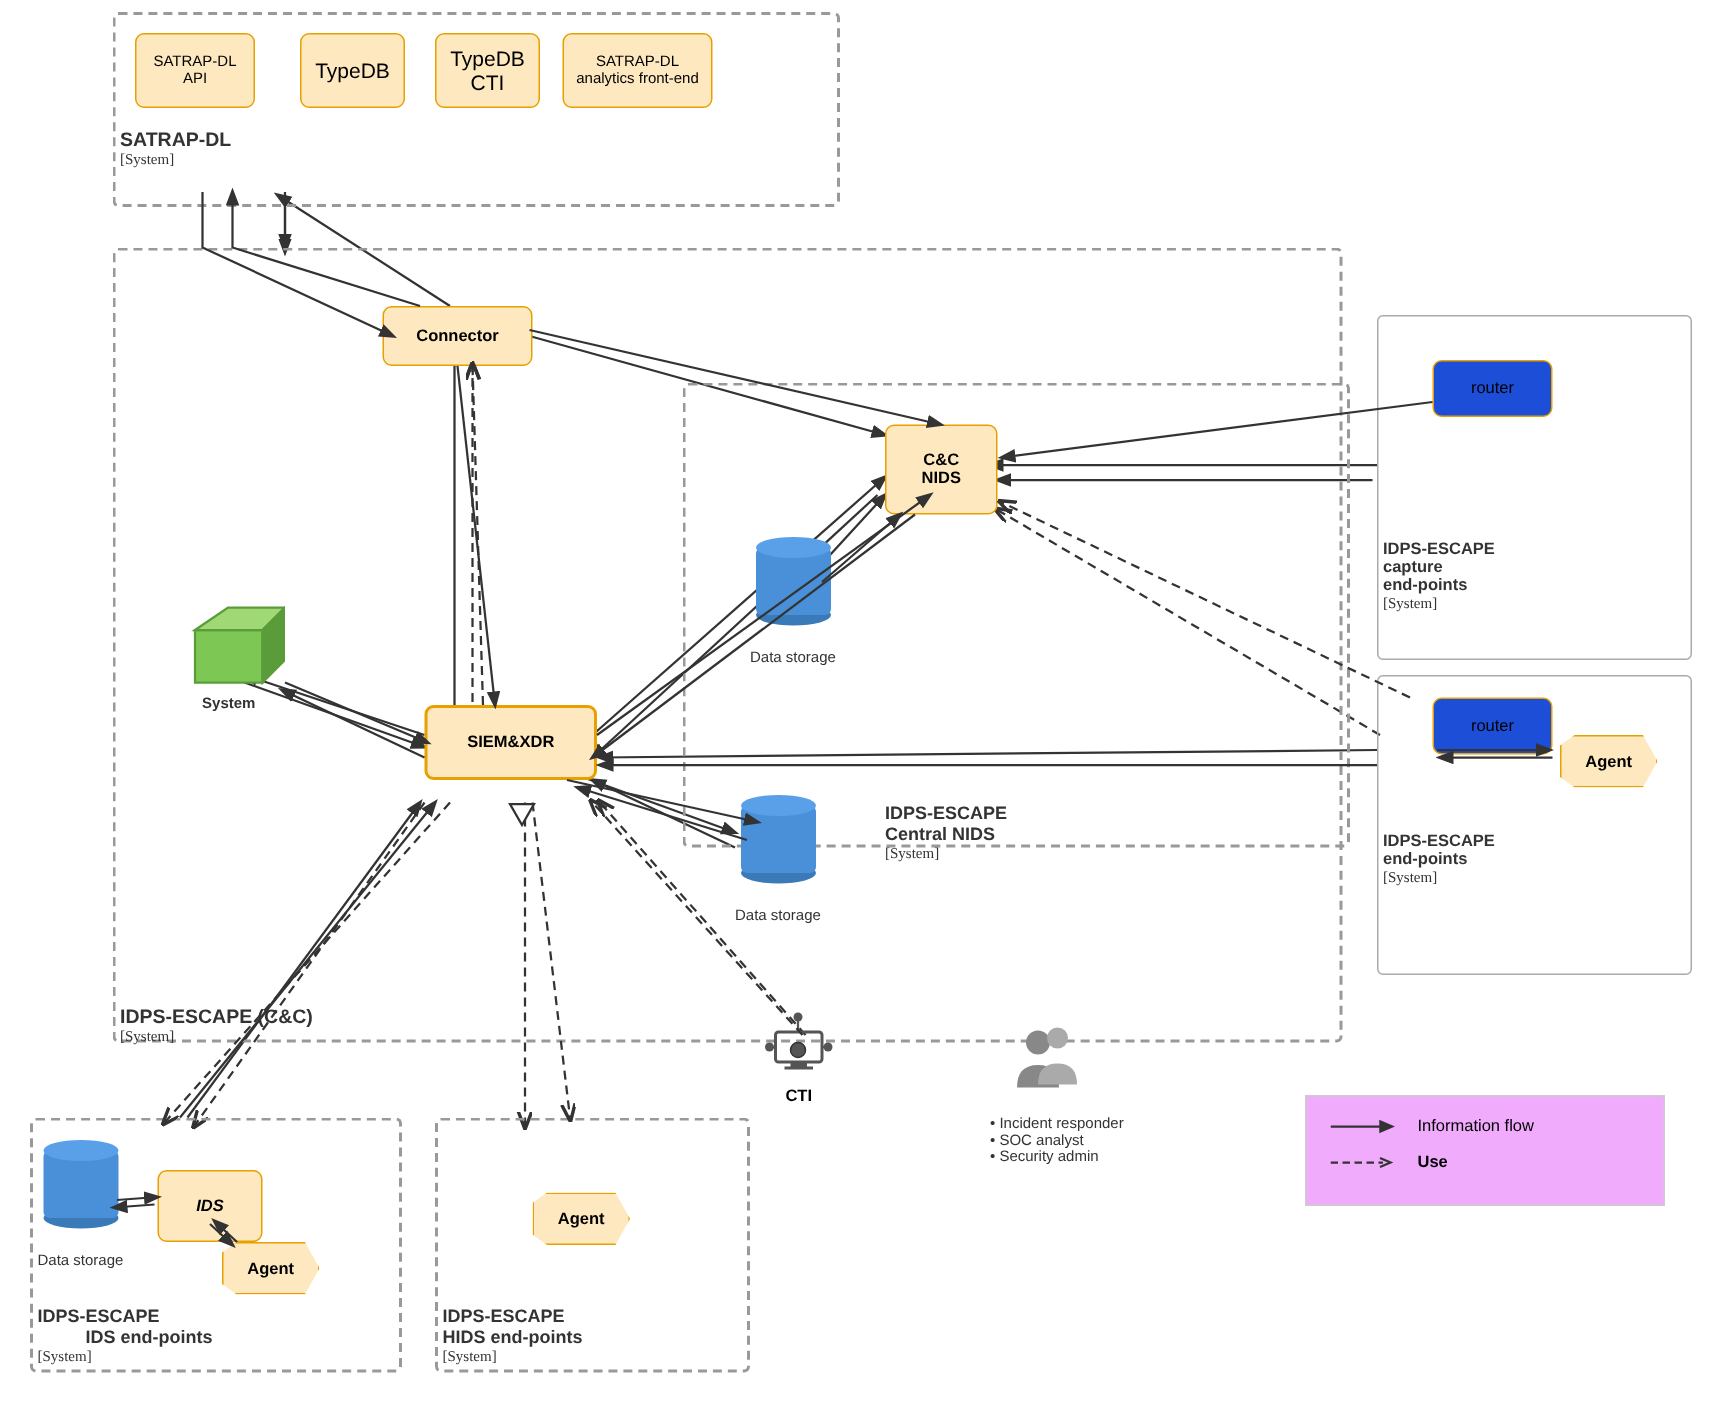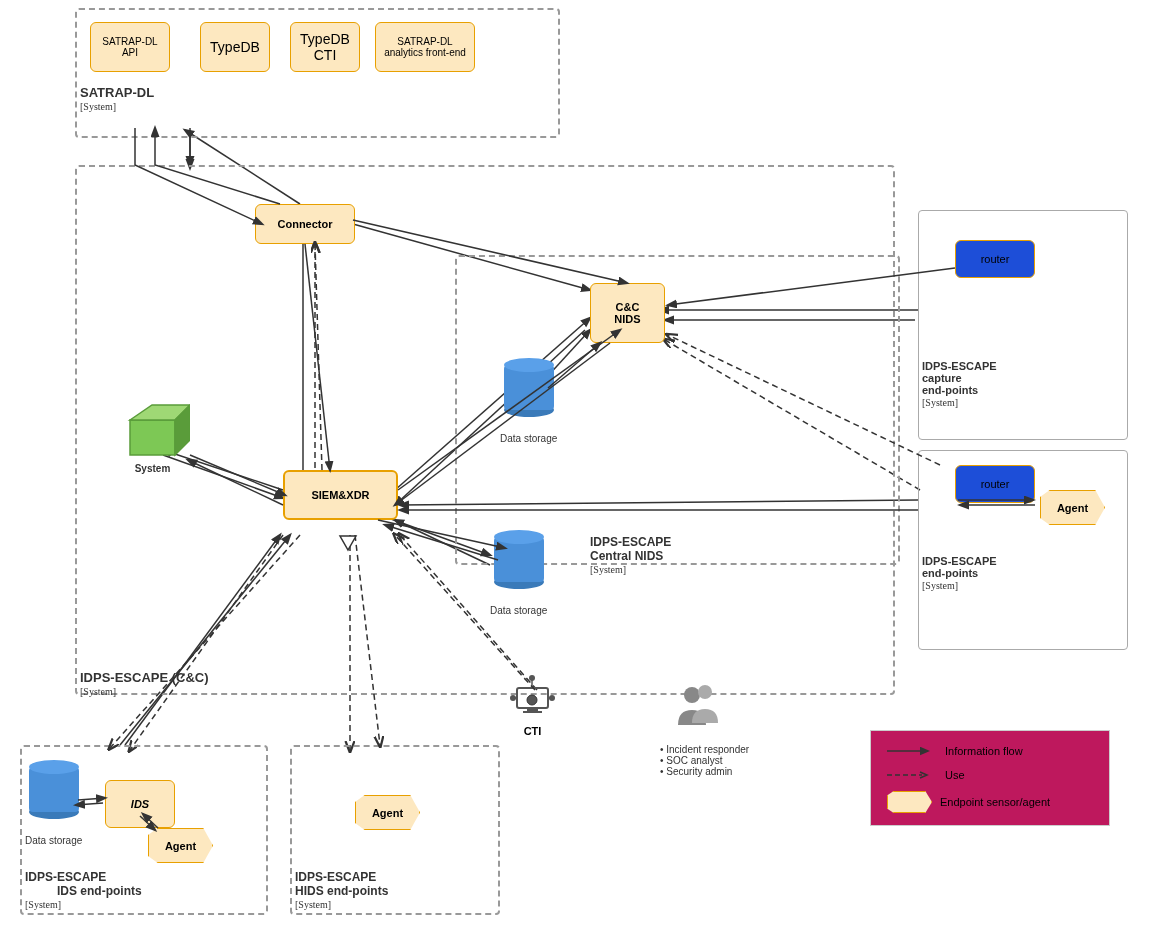--- a/index.html
+++ b/index.html
@@ -134,21 +134,21 @@
       justify-content: center;
       text-align: center;
       font-size: 14px;
       padding: 4px 6px;
     }
 
     
     .legend {
       position: absolute;
       border: 1px solid #ccc;
-      background: #be185d;
+      background: #f0abfc;
       padding: 10px 14px;
       font-size: 11px;
     }
 
     
     .cti-icon {
       position: absolute;
       display: flex;
       flex-direction: column;
       align-items: center;
@@ -416,32 +416,26 @@
       <svg width="50" height="16">
         <line x1="0" y1="8" x2="40" y2="8" stroke="#333" stroke-width="1.5" marker-end="url(#arrowSolid2)"></line>
         <defs>
           <marker id="arrowSolid2" markerWidth="7" markerHeight="7" refX="5" refY="3" orient="auto">
             <path d="M0,0 L0,6 L7,3 z" fill="#333"></path>
           </marker>
         </defs>
       </svg>
       <span style="margin-left:8px;">Information flow</span>
     </div>
-    <div style="display:flex; align-items:center; margin-bottom:8px;">
+    <div style="display:flex; align-items:center; margin-bottom:8px;font-weight:bold;">
       <svg width="50" height="16">
         <line x1="0" y1="8" x2="35" y2="8" stroke="#333" stroke-width="1.5" stroke-dasharray="5,3"></line>
         <path d="M33,5 L40,8 L33,11" fill="none" stroke="#333" stroke-width="1.5"></path>
       </svg>
       <span style="margin-left:8px;">Use</span>
-    </div>
-    <div style="display:flex; align-items:center;">
-
-      <div style="width:45px; height:22px; background:#fde8c0; border:1.5px solid #e8a000; clip-path:polygon(0% 20%, 0% 80%, 15% 100%, 85% 100%, 100% 50%, 85% 0%, 15% 0%);"></div>
-      <span style="margin-left:8px;">Endpoint
-sensor/agent</span>
     </div>
   </div>
 
   <svg style="position:absolute;top:0;left:0;width:1152px;height:946px;pointer-events:none;">
     <defs>
       <marker id="arr1" markerWidth="8" markerHeight="8" refX="6" refY="3" orient="auto">
         <path d="M0,0 L0,6 L8,3 z" fill="#333"></path>
       </marker>
       <marker id="arrD1" markerWidth="8" markerHeight="8" refX="6" refY="3" orient="auto">
         <path d="M0,0 L8,3 L0,6" fill="none" stroke="#333" stroke-width="1.5"></path>

